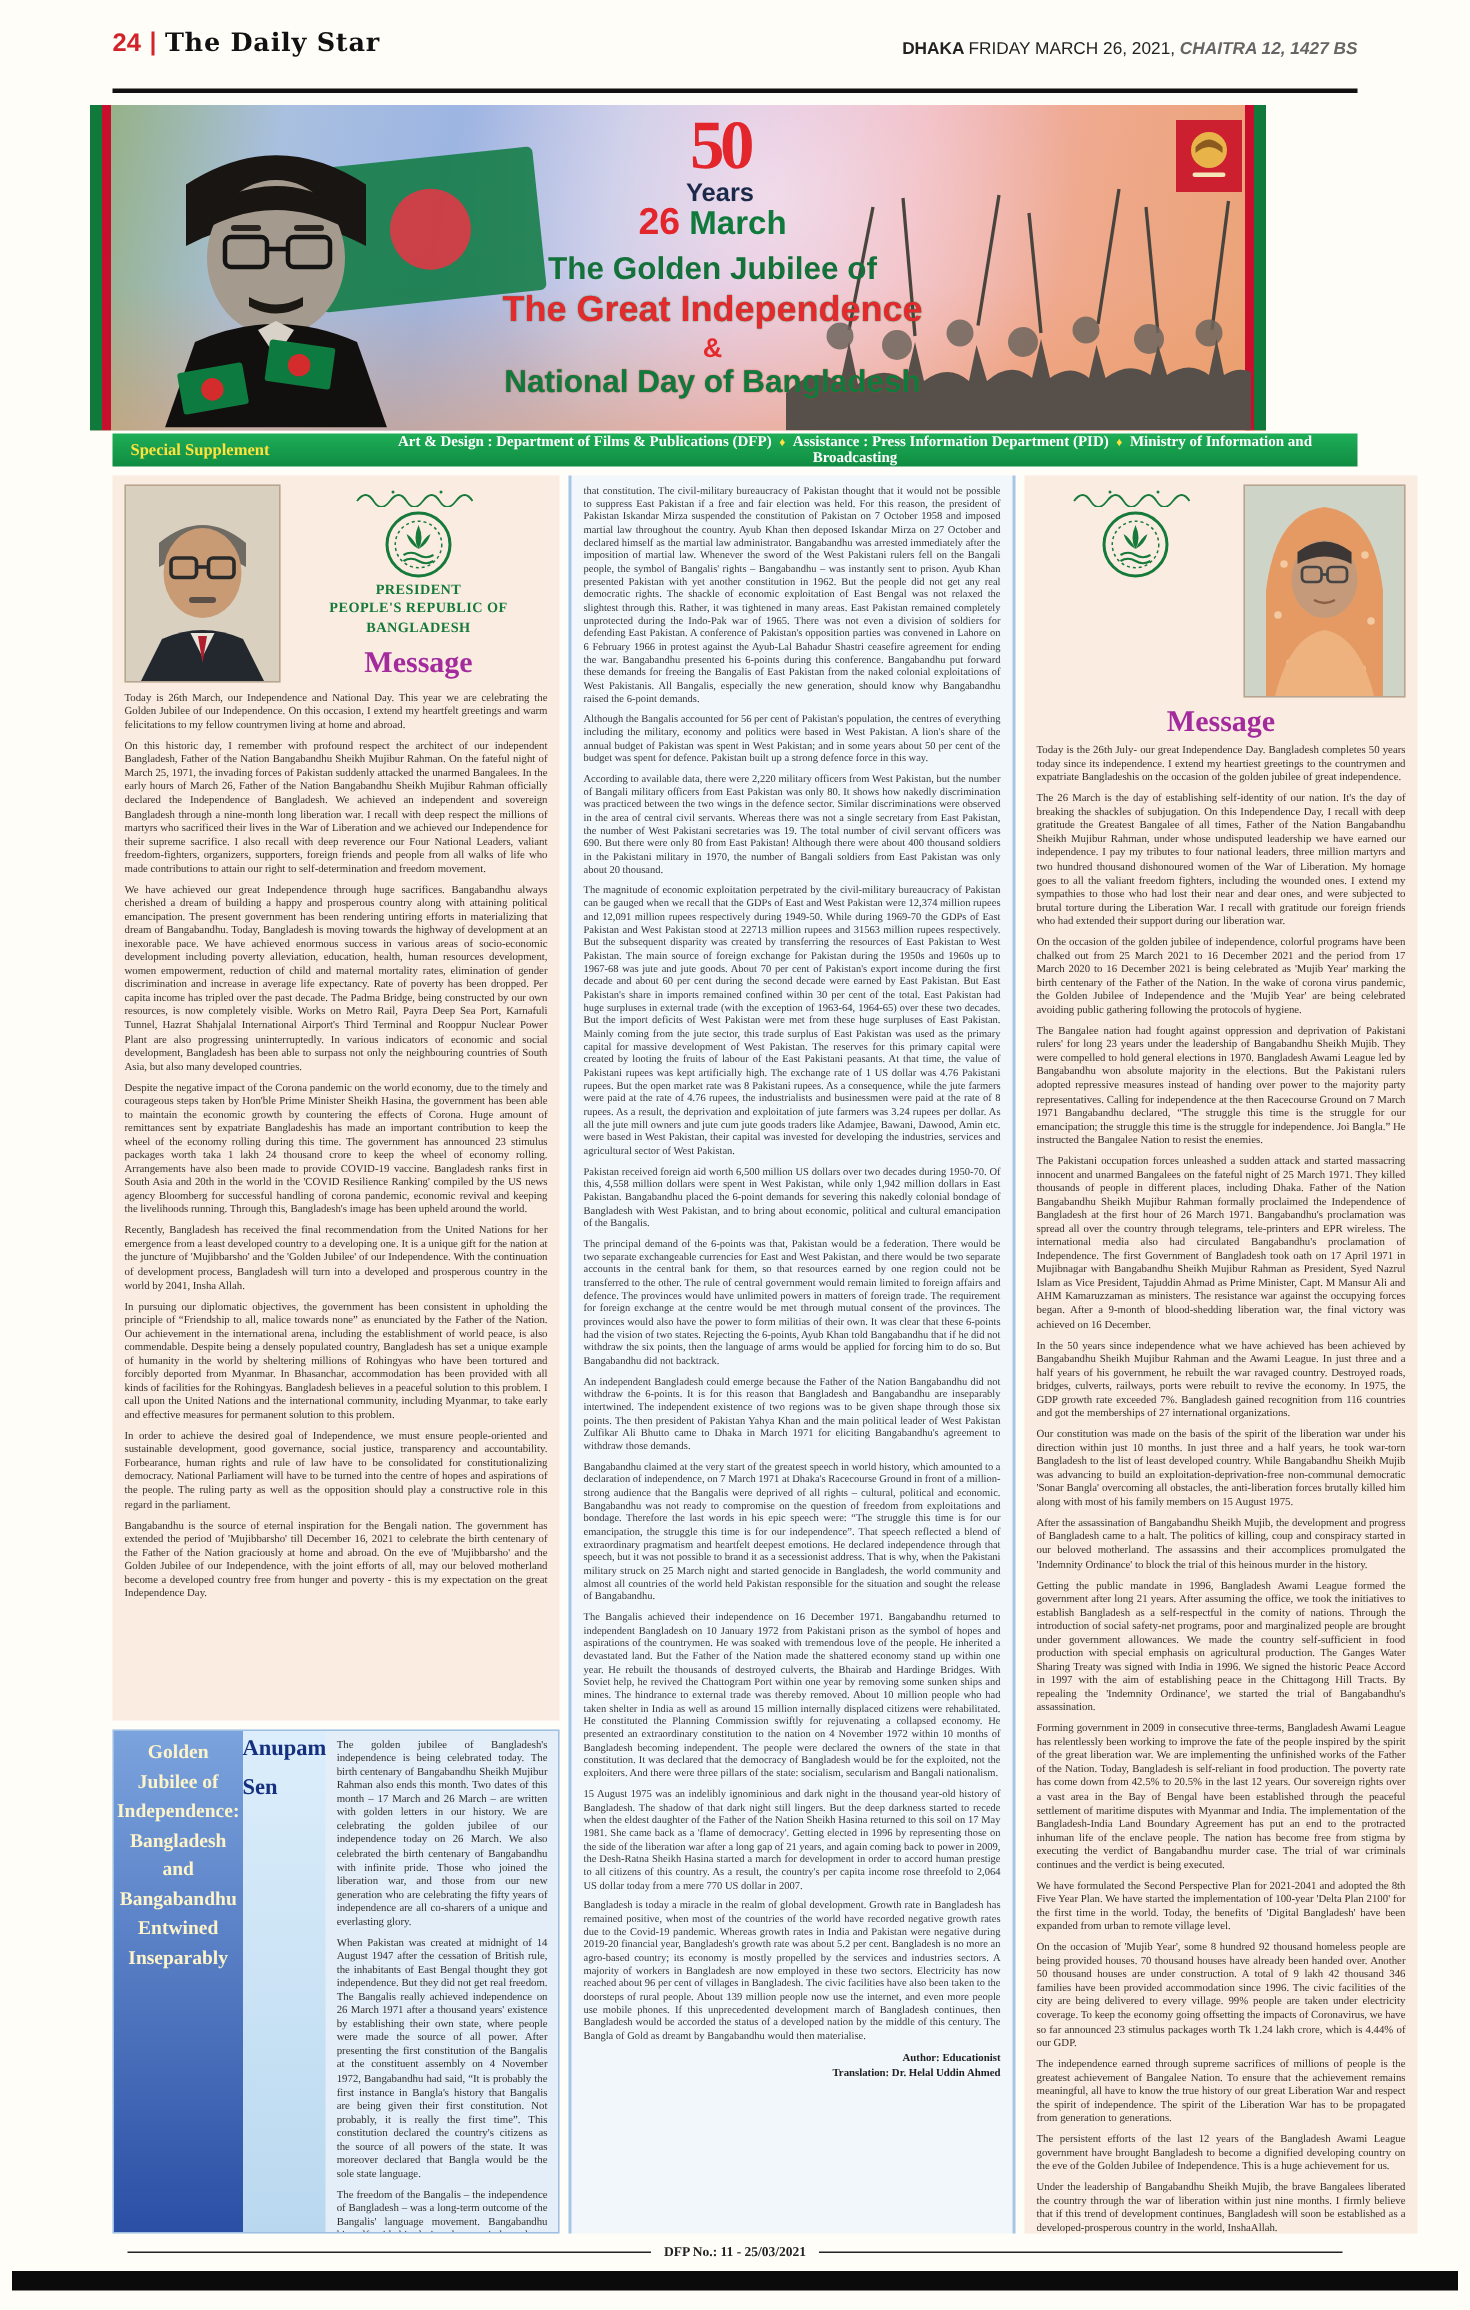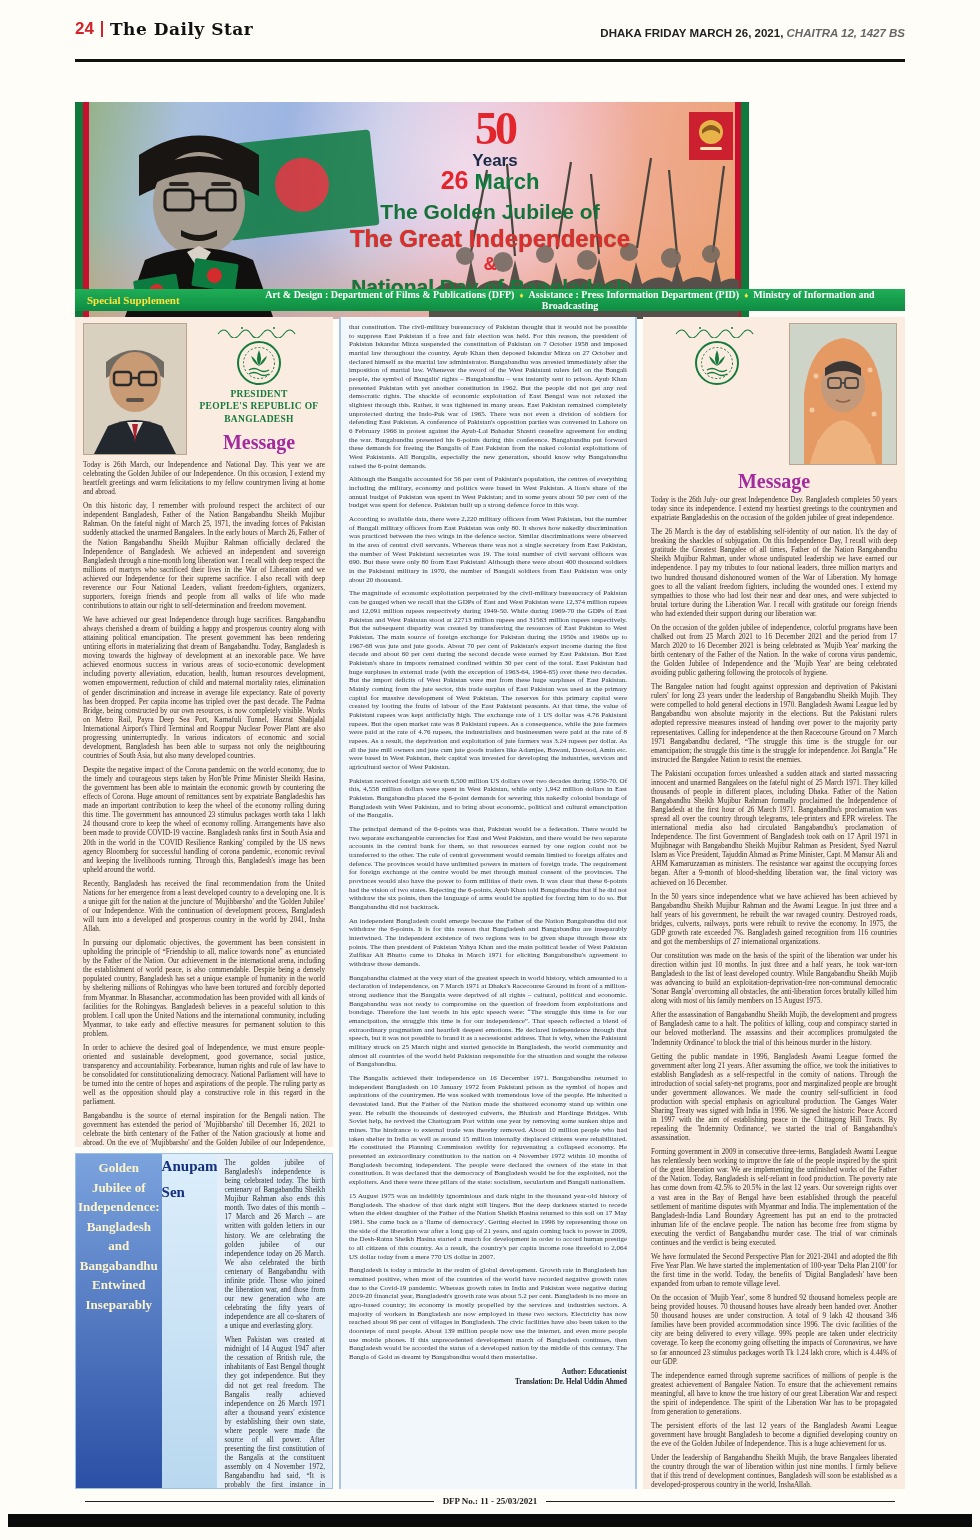--- a/index.html
+++ b/index.html
@@ -8,29 +8,29 @@
 
   
   .masthead-row{position:absolute;top:24px;left:75px;width:830px;height:38px;
     border-bottom:3px solid #111;display:flex;justify-content:space-between;align-items:flex-end;
     padding-bottom:20px;box-sizing:border-box;}
   .mast-left{display:flex;align-items:center;gap:7px;}
   .page-num{font:700 17px "Liberation Sans",sans-serif;color:#d3232a;}
   .mast-sep{width:2px;height:16px;background:#d3232a;}
   .masthead{font:700 17px "DejaVu Serif",serif;color:#111;letter-spacing:.5px;}
   .mast-right{font:600 11.5px "Liberation Sans",sans-serif;color:#222;}
-  .dl-bold{font-weight:700;text-align:center;}
+  .dl-bold{font-weight:400;text-align:center;}
   .dl-cha{font-style:italic;color:#666;}
 
   
-  .banner{position:absolute;top:70px;left:75px;width:674px;height:217px;overflow:hidden;
+  .banner{position:absolute;top:70px;left:60px;width:784px;height:217px;overflow:hidden;
     background:
       radial-gradient(circle at 58% 28%, rgba(255,255,255,.5), rgba(255,255,255,0) 42%),
       linear-gradient(to top, rgba(235,150,90,.45), rgba(235,150,90,0) 45%),
-      linear-gradient(100deg,#93b07e 0%,#a9c0e0 16%,#9db5e2 30%,#c3c3e4 44%,#e0b7d6 56%,#efb3bb 68%,#efa98d 82%,#eaa273 100%); margin-top: 32px;}
+      linear-gradient(100deg,#93b07e 0%,#a9c0e0 16%,#9db5e2 30%,#c3c3e4 44%,#e0b7d6 56%,#efb3bb 68%,#efa98d 82%,#eaa273 100%);}
   .edge-stripe{position:absolute;top:0;bottom:0;width:14px;}
   .edge-left{left:0;background:linear-gradient(to right,#0f7a3c 0 8px,#c8102e 8px 14px);}
   .edge-right{right:0;background:linear-gradient(to left,#0f7a3c 0 8px,#c8102e 8px 14px);}
   .flag-graphic{position:absolute;left:150px;top:35px;width:150px;height:96px;background:#0d7a3f;
     border-radius:4px;transform:rotate(-6deg);opacity:.85;}
   .flag-circle{position:absolute;left:50px;top:21px;width:54px;height:54px;border-radius:50%;background:#d42c2c;}
   .mini-flag{position:absolute;width:44px;height:28px;background:#0d7a3f;border-radius:2px;}
   .mini-flag .flag-circle{left:14px;top:7px;width:15px;height:15px;}
   .mujib-photo{position:absolute;left:12px;top:6px;}
   .fifty{position:absolute;left:368px;top:4px;width:104px;text-align:center;}
@@ -51,21 +51,21 @@
   
   .supplement-bar{position:absolute;top:289px;left:75px;width:830px;height:22px;
     background:linear-gradient(#1fae57,#0f8c42);display:flex;align-items:center;
     padding:0 12px;box-sizing:border-box;}
   .supp-left{color:#ffe23e;font:700 11px "Liberation Serif",serif;width:160px;flex:none;}
   .supp-right{flex:1;text-align:center;color:#fff;font:700 10px "Liberation Serif",serif;}
   .diamond{color:#ffe23e;font-size:8px;margin:0 5px;}
 
   
   .columns{position:absolute;top:317px;left:75px;width:830px;height:1172px;display:flex;gap:6px;}
-  .col-left{width:258px;flex:none;display:flex;flex-direction:column;gap:6px;}
+  .col-left{width:298px;flex:none;display:flex;flex-direction:column;gap:6px;}
   .col-middle{width:298px;flex:none;background:#f2f7fc;border-left:2px solid #a8c6e6;
     border-right:2px solid #a8c6e6;padding:6px 8px;box-sizing:border-box;overflow:hidden;}
   .col-right{width:262px;flex:none;}
 
   .message-block{background:#fbece1;padding:6px 8px;box-sizing:border-box;overflow:hidden;}
   .president-block{height:830px;flex:none;}
   .pm-block{height:100%;}
 
   .msg-head{display:flex;gap:6px;margin-bottom:6px;}
   .portrait{flex:none;border:1px solid #b9a58f;background:#d8d2c6;overflow:hidden;}

